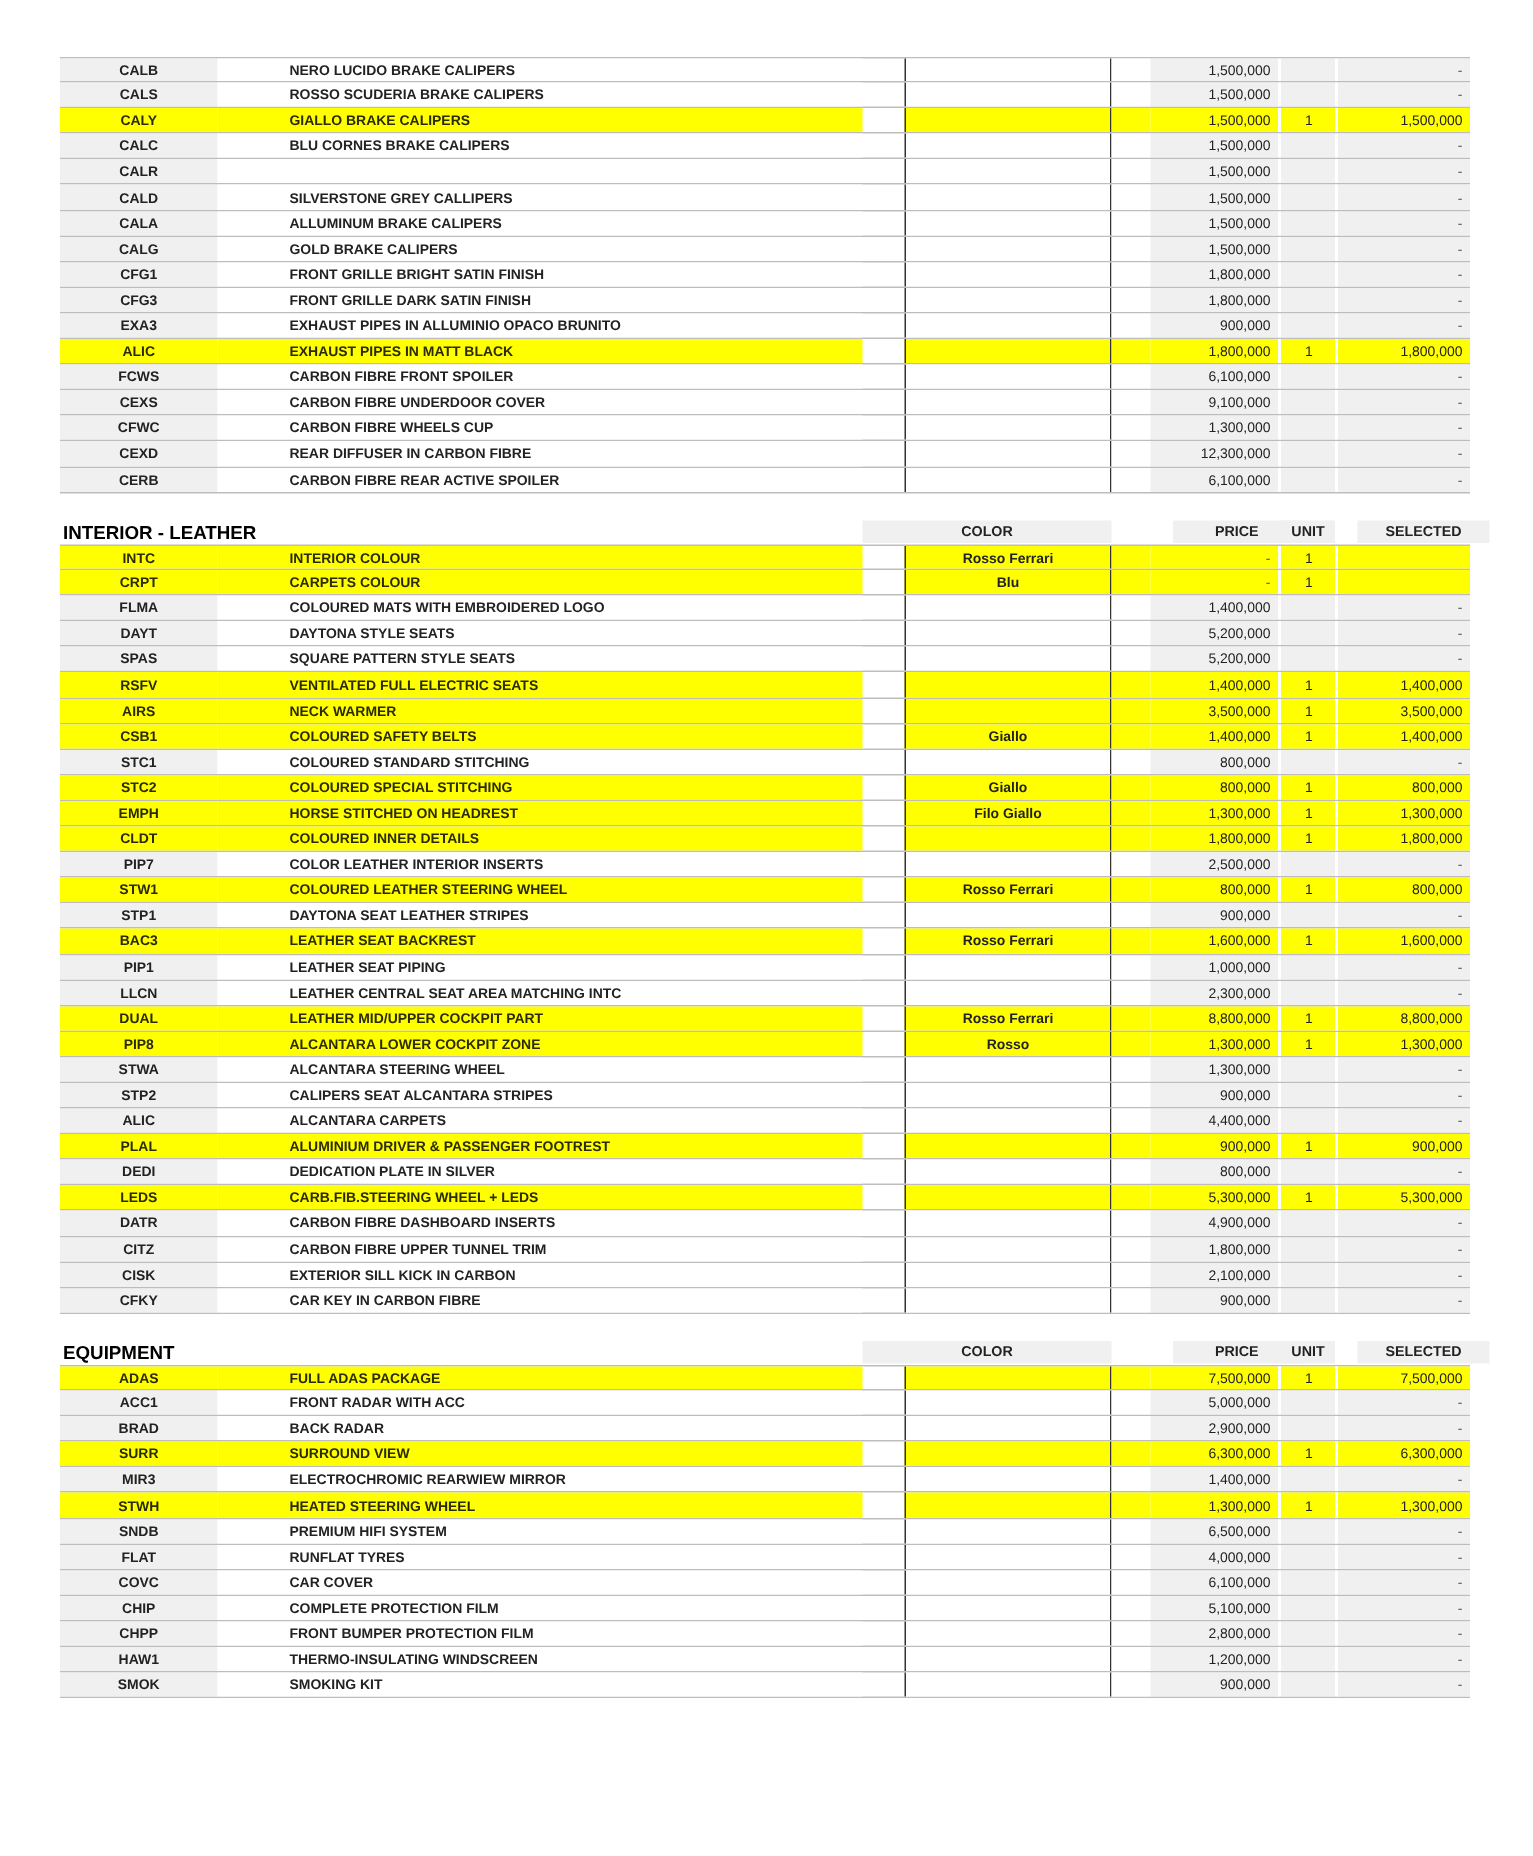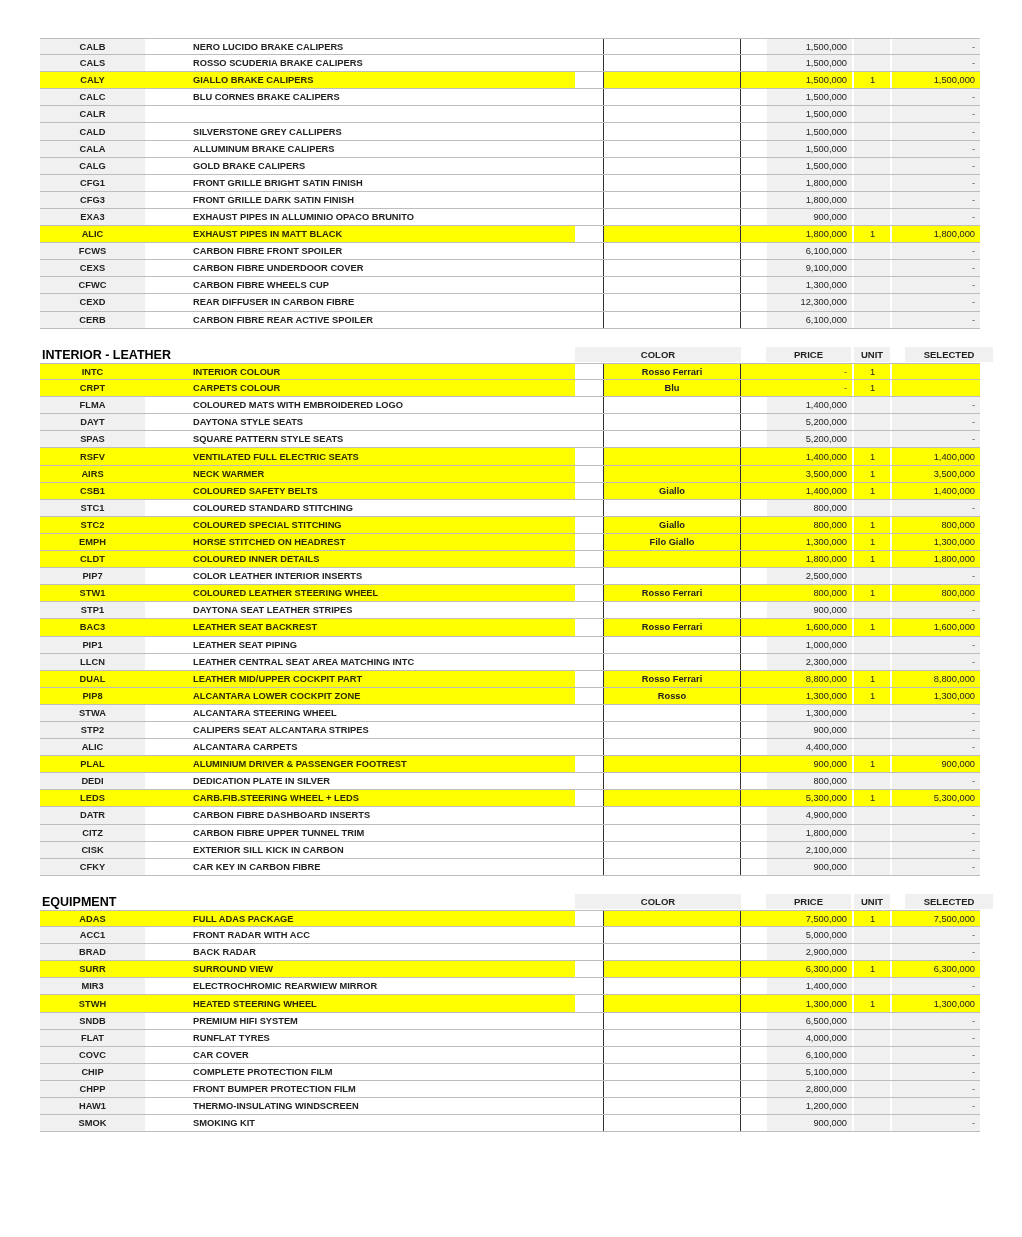--- a/index.html
+++ b/index.html
@@ -22,21 +22,21 @@
   .c-sel { left: 852px; width: 88px; justify-content: flex-end; padding-right: 5px; font-weight: normal; background: #f0f0f0; }
   .row.hl .cell { background: #ffff00; }
   .row.hl .c-desc { background: transparent; }
   .row.hl .c-sep1, .row.hl .c-sep2 { background: #fff; }
   .row.hl .c-code, .row.hl .c-desc { color: #2b2b00; }
   .sec-header { position: relative; height: 18px; }
   .sec-title { position: absolute; left: 2px; bottom: 1px; font-size: 12.5px; font-weight: bold; color: #000000; }
   .hdr { position: absolute; top: 2px; height: 15px; display: flex; align-items: center; justify-content: center;
          font-size: 9.5px; font-weight: bold; background: #f0f0f0; }
   .h-color { left: 535px; width: 166px; text-align: center; }
-  .h-price { left: 726px; width: 85px; }
+  .h-price { left: 742px; width: 85px; }
   .h-unit { left: 814px; width: 36px; }
   .h-sel { left: 852px; width: 88px; margin-left: 13px; }
   .dash { color: #555; }
 </style>
 </head>
 <body>
 
 <div id="sec0" class="section" style="top:38px;">
     <div class="row top">
     <div class="cell c-code">CALB</div>

